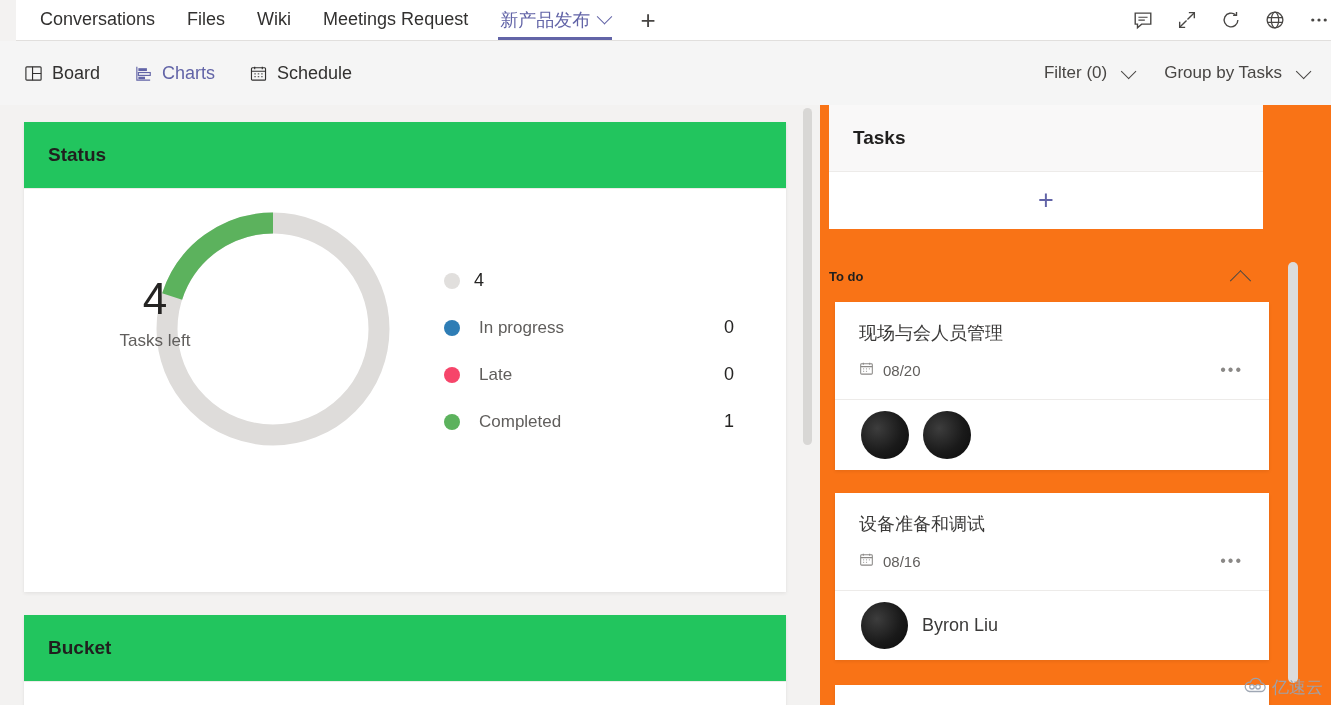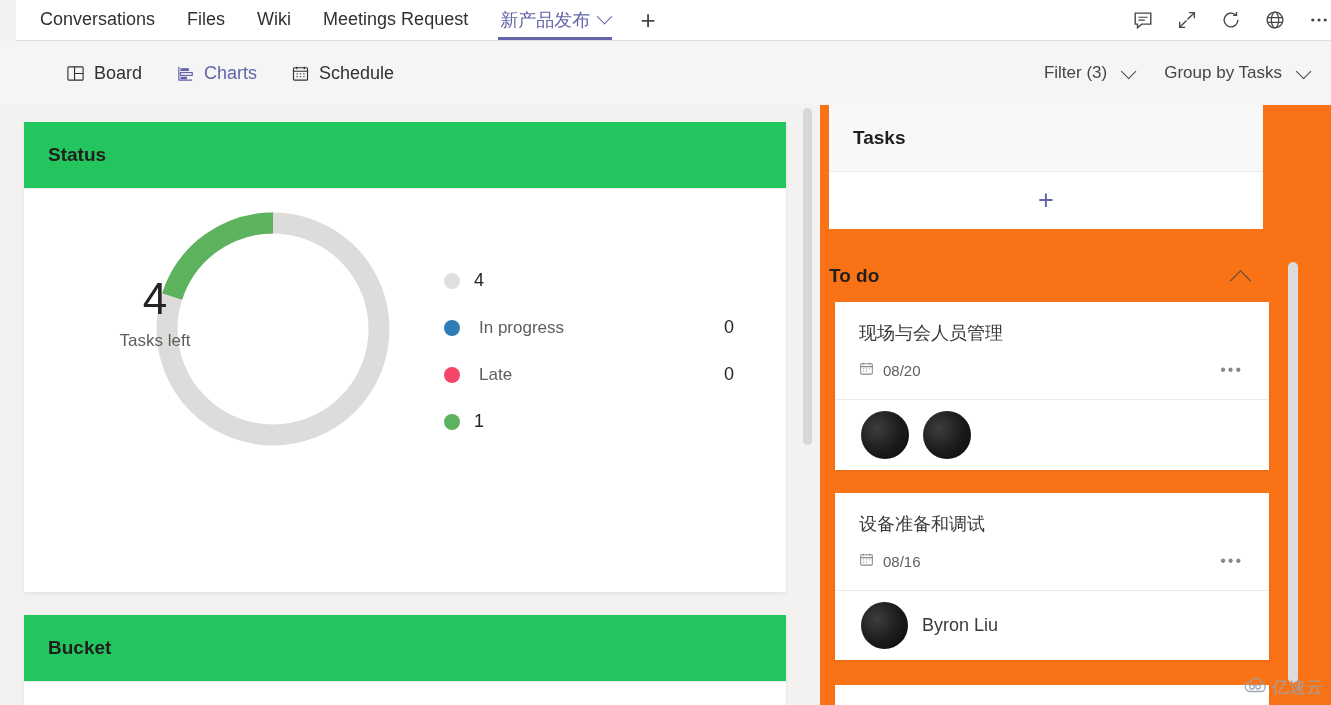--- a/index.html
+++ b/index.html
@@ -66,21 +66,21 @@
   }
   .tbicon svg { display: block; }
 
   
   .cmdbar {
     position: absolute; left: 0; top: 41px;
     width: 1331px; height: 64px;
     background: #f5f5f5;
     display: flex; align-items: center;
   }
-  .cmd-left { display: flex; align-items: center; padding-left: 24px; gap: 34px; margin-left: 42px; }
+  .cmd-left { display: flex; align-items: center; padding-left: 24px; gap: 34px; }
   .cmd-item {
     display: flex; align-items: center; gap: 9px;
     font-size: 18px; color: #323130; cursor: pointer;
     white-space: nowrap;
   }
   .cmd-item.active { color: #6264a7; }
   .cmd-item .gi { display: flex; align-items: center; }
   .cmd-right {
     margin-left: auto; display: flex; align-items: center;
     padding-right: 24px; gap: 32px;
@@ -188,21 +188,21 @@
     cursor: pointer;
   }
   .add-task .plus { color: #6264a7; font-size: 27px; font-weight: 300; line-height: 1; }
 
   .bucket-head {
     position: absolute; left: 9px; top: 148px;
     width: 434px; height: 46px;
     display: flex; align-items: center;
     padding: 0 6px 0 0;
   }
-  .bucket-title { font-size: 19px; font-weight: 600; color: #201f1e; }
+  .bucket-title { font-size: 13px; font-weight: 600; color: #201f1e; }
   .bucket-collapse {
     margin-left: auto; width: 34px; height: 34px;
     display: flex; align-items: center; justify-content: center;
     cursor: pointer;
   }
   .chev-up {
     display: inline-block; width: 15px; height: 15px;
     border-left: 1.7px solid #484644;
     border-top: 1.7px solid #484644;
     transform: rotate(45deg) translate(3px,3px);
@@ -355,21 +355,21 @@
           <path d="M2.6 7.6h14.8M6 2.8v2.6M14 2.8v2.6"></path>
           <path d="M5.6 10.4h1.6M9.2 10.4h1.6M12.8 10.4h1.6M5.6 13.4h1.6M9.2 13.4h1.6M12.8 13.4h1.6" stroke-width="1"></path>
         </svg>
       </span>
       <span>Schedule</span>
     </div>
   </div>
 
   <div class="cmd-right">
     <div class="cmd-drop">
-      <span>Filter (3)</span>
+      <span>Filter (0)</span>
       <span class="chev-d"></span>
     </div>
     <div class="cmd-drop">
       <span>Group by Tasks</span>
       <span class="chev-d"></span>
     </div>
   </div>
 </div>
 
 <div class="content">
@@ -401,20 +401,21 @@
               <span class="legend-label">In progress</span>
               <span class="legend-val">0</span>
             </div>
             <div class="legend-row">
               <span class="legend-dot" style="background: rgb(246, 69, 106);"></span>
               <span class="legend-label">Late</span>
               <span class="legend-val">0</span>
             </div>
             <div class="legend-row">
               <span class="legend-dot" style="background: rgb(92, 178, 93);"></span>
+              <span class="legend-label">Completed</span>
               <span class="legend-val">1</span>
             </div>
           </div>
       </div>
     </div>
 
     <div class="card" id="card-bucket">
       <div class="card-head">Bucket</div>
       <div class="card-body"></div>
     </div>

